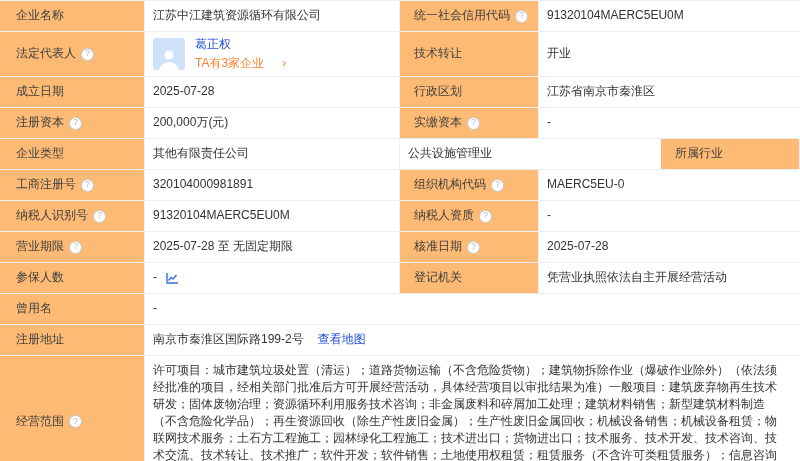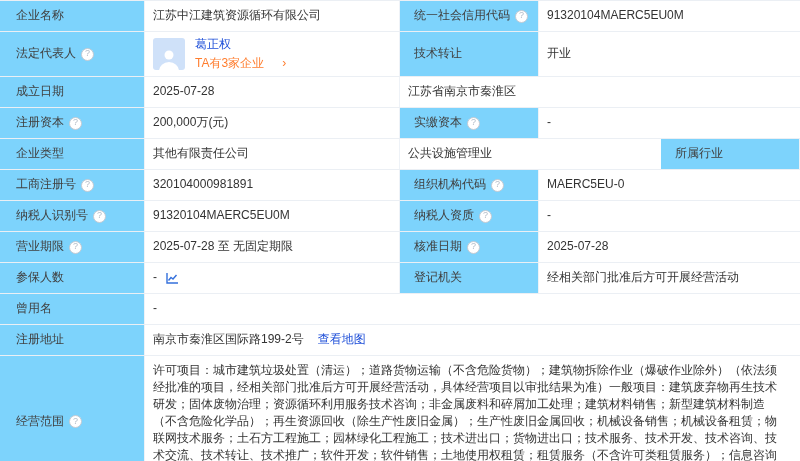--- a/index.html
+++ b/index.html
@@ -20,21 +20,21 @@
   }
   .h31 { height: 31px; }
   .h45 { height: 45px; }
   .cell {
     display: flex;
     align-items: center;
     font-size: 12px;
     line-height: 1.3;
   }
   .label {
-    background: #7dd3fc;
+    background: #fdba74;
     color: #404040;
     padding: 0 8px 0 16px;
     gap: 5px;
     border-right: 1px solid #eef2f7;
   }
   .c1 { flex: 0 0 145px; width:145px; }
   .c2 { flex: 0 0 255px; width:255px; padding: 0 10px 0 8px; border-right: 1px solid #eef2f7; }
   .c3 { flex: 0 0 139px; width:139px; padding-left: 14px; }
   .c4 { flex: 1; padding: 0 16px 0 8px; }
   .vspan { flex: 1; padding: 0 16px 0 8px; }
@@ -132,20 +132,23 @@
     </div>
   </div>
 
   <div class="row h31">
     <div class="cell label c1">
       <span>成立日期</span>
     </div>
     <div class="cell c2">
       <span>2025-07-28</span>
     </div>
+    <div class="cell label c3">
+      <span>行政区划</span>
+    </div>
     <div class="cell c4">
       <span>江苏省南京市秦淮区</span>
     </div>
   </div>
 
   <div class="row h31">
     <div class="cell label c1">
       <span>注册资本</span>
       <span class="help">?</span>
     </div>
@@ -237,21 +240,21 @@
         <svg width="14" height="13" viewBox="0 0 14 13">
           <path d="M2 1 V11 H13" stroke="#3470dc" stroke-width="1.4" fill="none"></path>
           <path d="M3.5 8.5 L6 5.5 L8 7 L11.5 3" stroke="#3470dc" stroke-width="1.4" fill="none"></path>
         </svg>
       </span>
     </div>
     <div class="cell label c3">
       <span>登记机关</span>
     </div>
     <div class="cell c4">
-      <span>经相关部门批准后方可开展经营活动</span>
+      <span>凭营业执照依法自主开展经营活动</span>
     </div>
   </div>
 
   <div class="row h31">
     <div class="cell label c1">
       <span>曾用名</span>
     </div>
     <div class="cell vspan">
       <span>-</span>
     </div>

